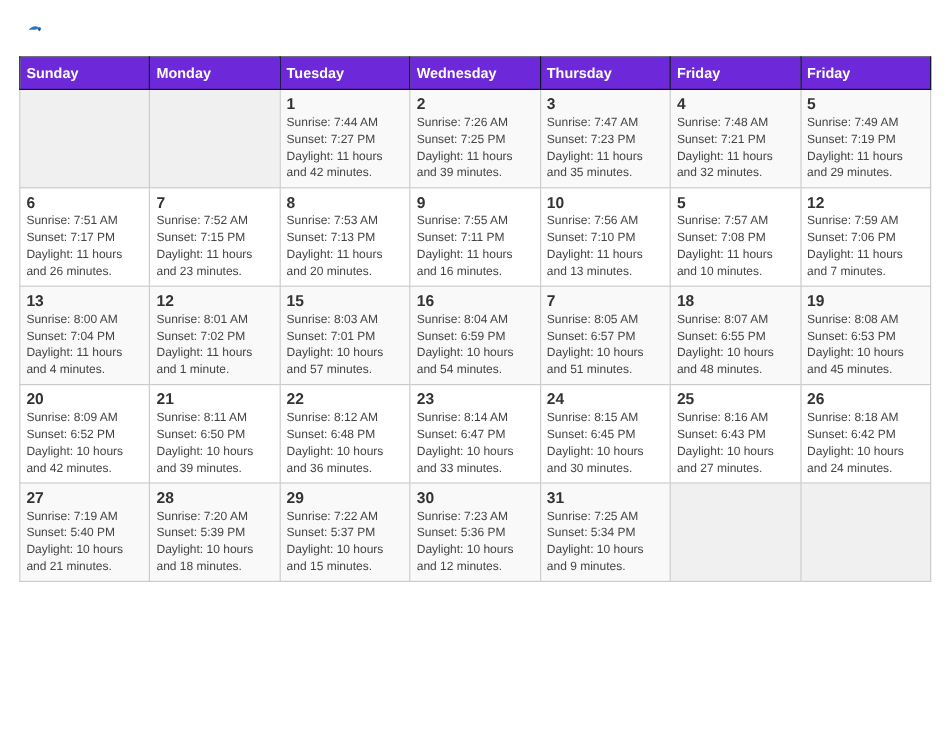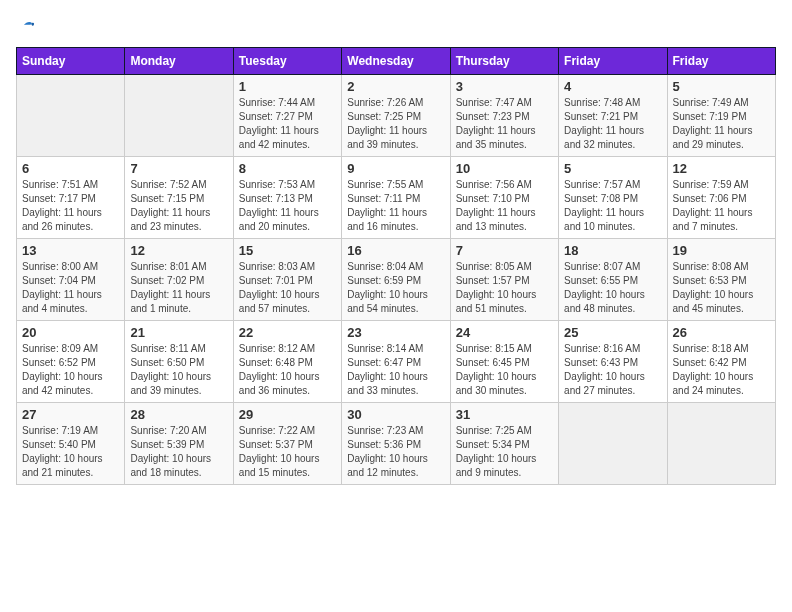--- a/index.html
+++ b/index.html
@@ -216,21 +216,21 @@
         </td>
         <td>
           <span class="day-number">16</span>
           <div class="day-info">Sunrise: 8:04 AM
 Sunset: 6:59 PM
 Daylight: 10 hours and 54 minutes.</div>
         </td>
         <td>
           <span class="day-number">7</span>
           <div class="day-info">Sunrise: 8:05 AM
-Sunset: 1:57 PM
+Sunset: 6:57 PM
 Daylight: 10 hours and 51 minutes.</div>
         </td>
         <td>
           <span class="day-number">18</span>
           <div class="day-info">Sunrise: 8:07 AM
 Sunset: 6:55 PM
 Daylight: 10 hours and 48 minutes.</div>
         </td>
         <td>
           <span class="day-number">19</span>

